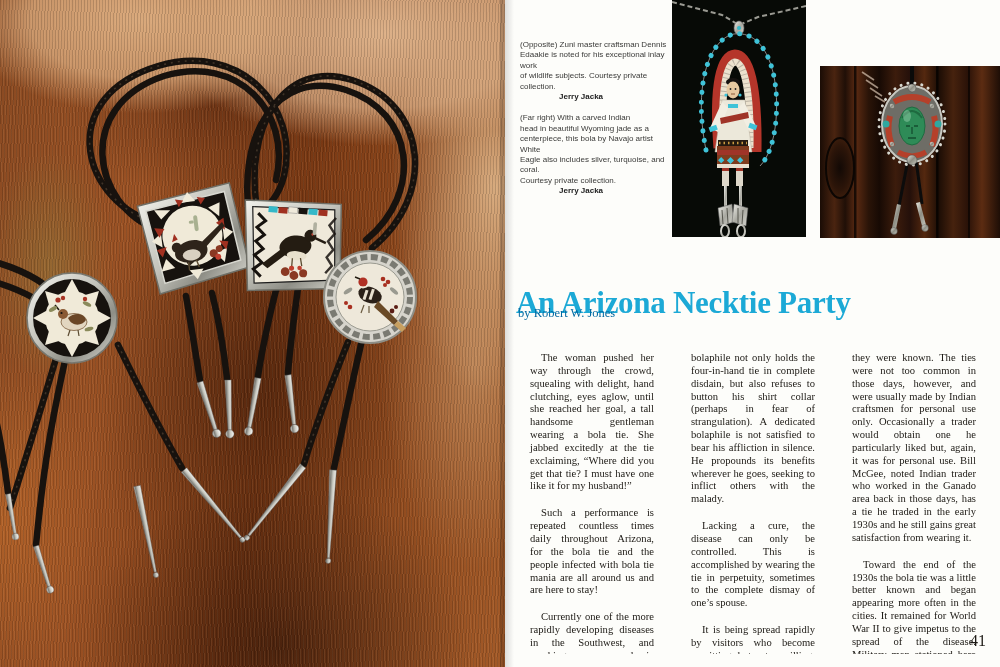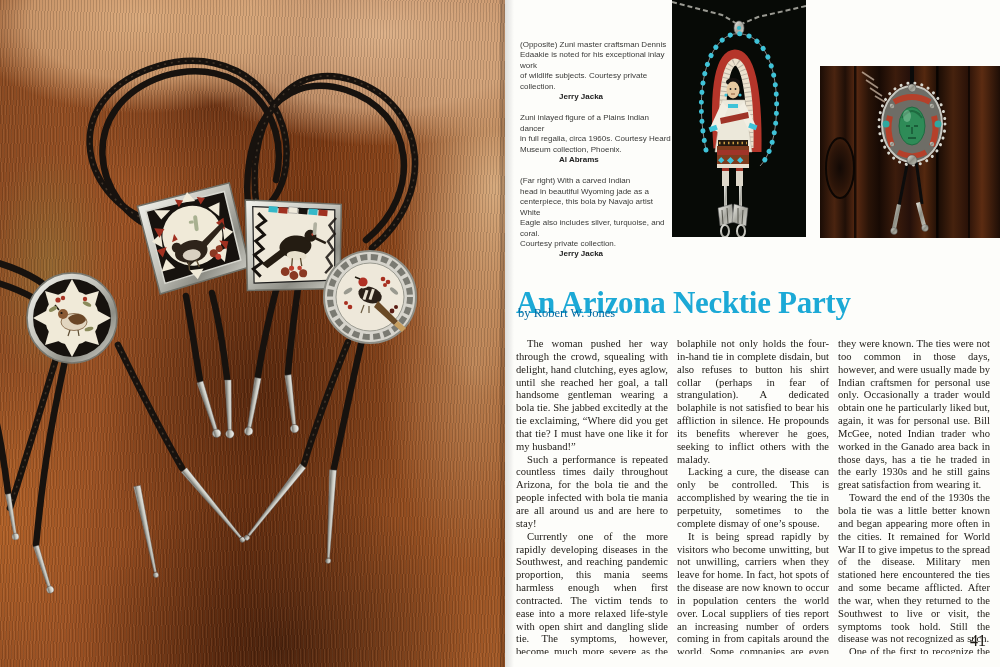--- a/index.html
+++ b/index.html
@@ -41,21 +41,21 @@
   .photo-dancer{position:absolute;left:672px;top:0;width:134px;height:237px;background:#070a06;}
   .photo-jade{position:absolute;left:820px;top:66px;width:180px;height:172px;background:#2a1208;}
   .title{position:absolute;left:516px;top:264px;width:470px;
     font-size:31px;font-weight:bold;letter-spacing:-.3px;color:#1ca9d6;
     font-family:"Liberation Serif",serif;}
   .byline{position:absolute;left:518px;top:306px;font-size:12.5px;color:#0369a1;}
   .columns{position:absolute;left:516px;top:338px;width:476px;height:316px;
     display:flex;gap:9px;overflow:hidden;}
   .col{flex:0 0 152px;width:152px;font-size:10.6px;line-height:12.85px;
     text-align:justify;color:#1c1914;}
-  .col p{margin:0;text-indent:11px;}
+  .col p{margin:14px;text-indent:11px;}
   .col p.no-indent{text-indent:0;}
   .folio{position:absolute;left:900px;top:632px;width:86px;text-align:right;
     font-size:16px;color:#1c1914;}
 </style>
 </head>
 <body>
 
 <div class="spread">
 
   <div class="left-page">
@@ -247,26 +247,20 @@
     </svg>
   </div>
   <div class="page-split-shadow"></div>
 
   <div class="captions">
     <div class="caption">
       <p>(Opposite) Zuni master craftsman Dennis
 Edaakie is noted for his exceptional inlay work
 of wildlife subjects. Courtesy private collection.</p>
       <p class="credit">Jerry Jacka</p>
-    </div>
-    <div class="caption">
-      <p>Zuni inlayed figure of a Plains Indian dancer
-in full regalia, circa 1960s. Courtesy Heard
-Museum collection, Phoenix.</p>
-      <p class="credit">Al Abrams</p>
     </div>
     <div class="caption">
       <p>(Far right) With a carved Indian
 head in beautiful Wyoming jade as a
 centerpiece, this bola by Navajo artist White
 Eagle also includes silver, turquoise, and coral.
 Courtesy private collection.</p>
       <p class="credit">Jerry Jacka</p>
     </div>
   </div>

